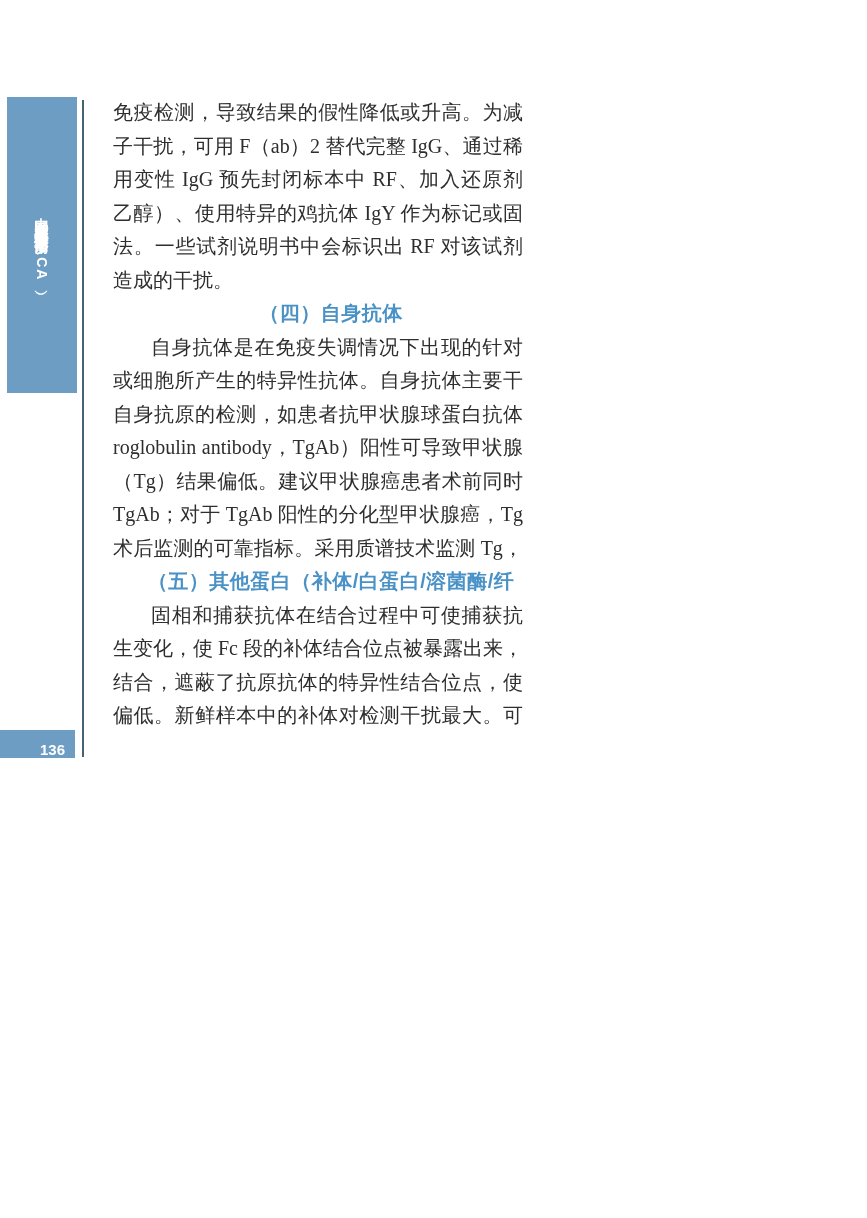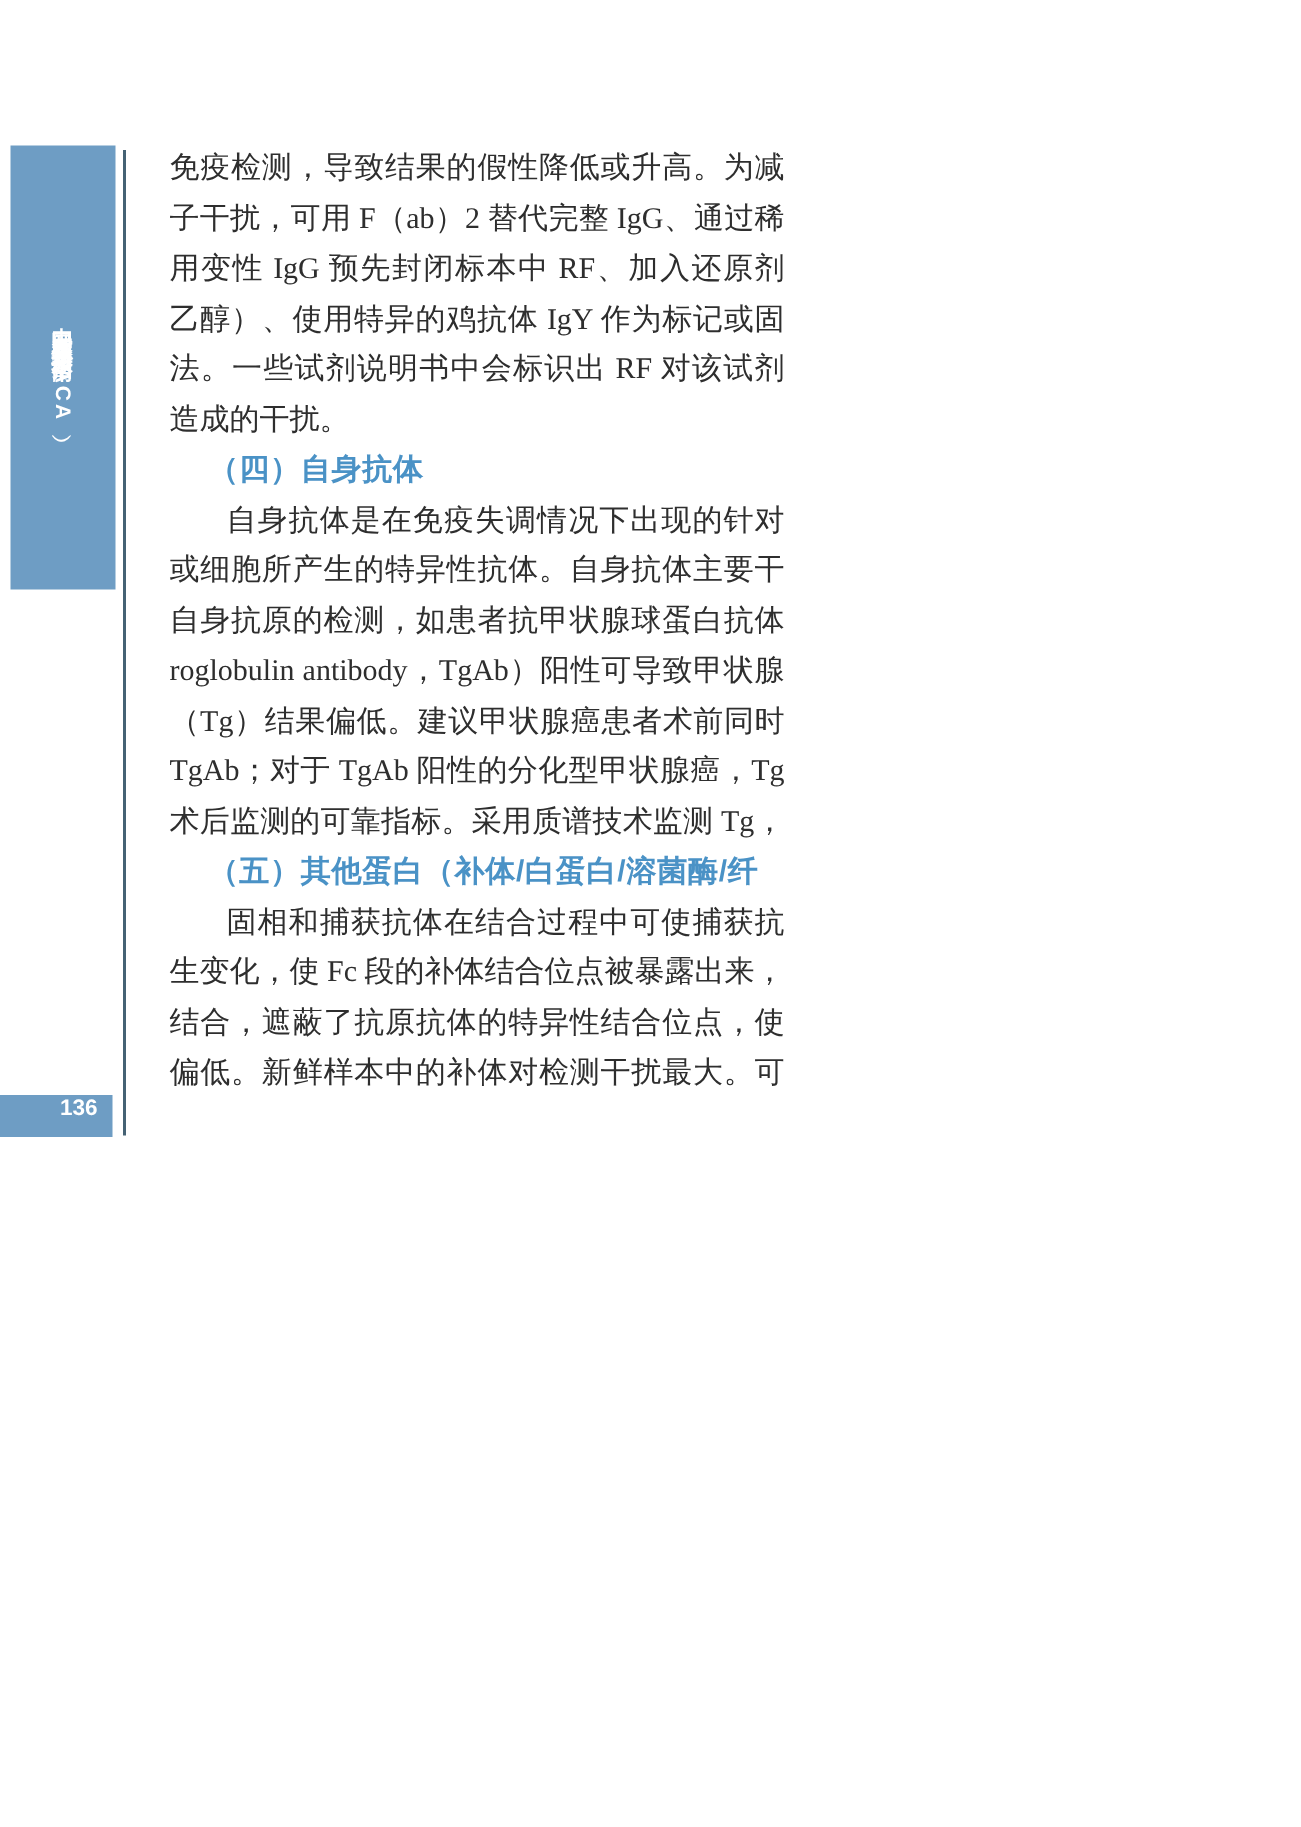--- a/index.html
+++ b/index.html
@@ -35,40 +35,41 @@
     position:absolute;left:82px;top:100px;width:2px;height:657px;
     background:var(--divider);
   }
   
   .page-num{
     position:absolute;left:0;top:730px;width:75px;height:28px;
     background:var(--accent);
     color:#ffffff;
     font-family:"Liberation Sans","DejaVu Sans",sans-serif;
     font-weight:bold;font-size:15px;
-    display:flex;align-items:flex-start;justify-content:flex-end;
+    display:flex;align-items:flex-end;justify-content:flex-end;
     box-sizing:border-box;padding-right:10px;
   }
   
   .content{
     position:absolute;left:113px;top:96px;width:410px;
     font-size:20px;line-height:33.5px;color:var(--text);
   }
   .line{
     height:33.5px;overflow:hidden;
     text-align:justify;text-align-last:justify;
   }
   .line.no-stretch{text-align:right;text-align-last:left;font-family:Liberation Serif, serif;}
   .line.indent{padding-left:38px;box-sizing:border-box;}
   .heading{
     height:33.5px;overflow:hidden;
     font-family:"Liberation Sans","DejaVu Sans",sans-serif;
     font-weight:bold;color:var(--heading);
     padding-left:26px;letter-spacing:0.5px;
     box-sizing:border-box;
+    text-align:center;
   }
 </style>
 </head>
 <body>
 
 <div class="page">
 
   <div class="spine">
     <div class="spine-text">中国肿瘤整合诊治技术指南（CACA）</div>
   </div>

